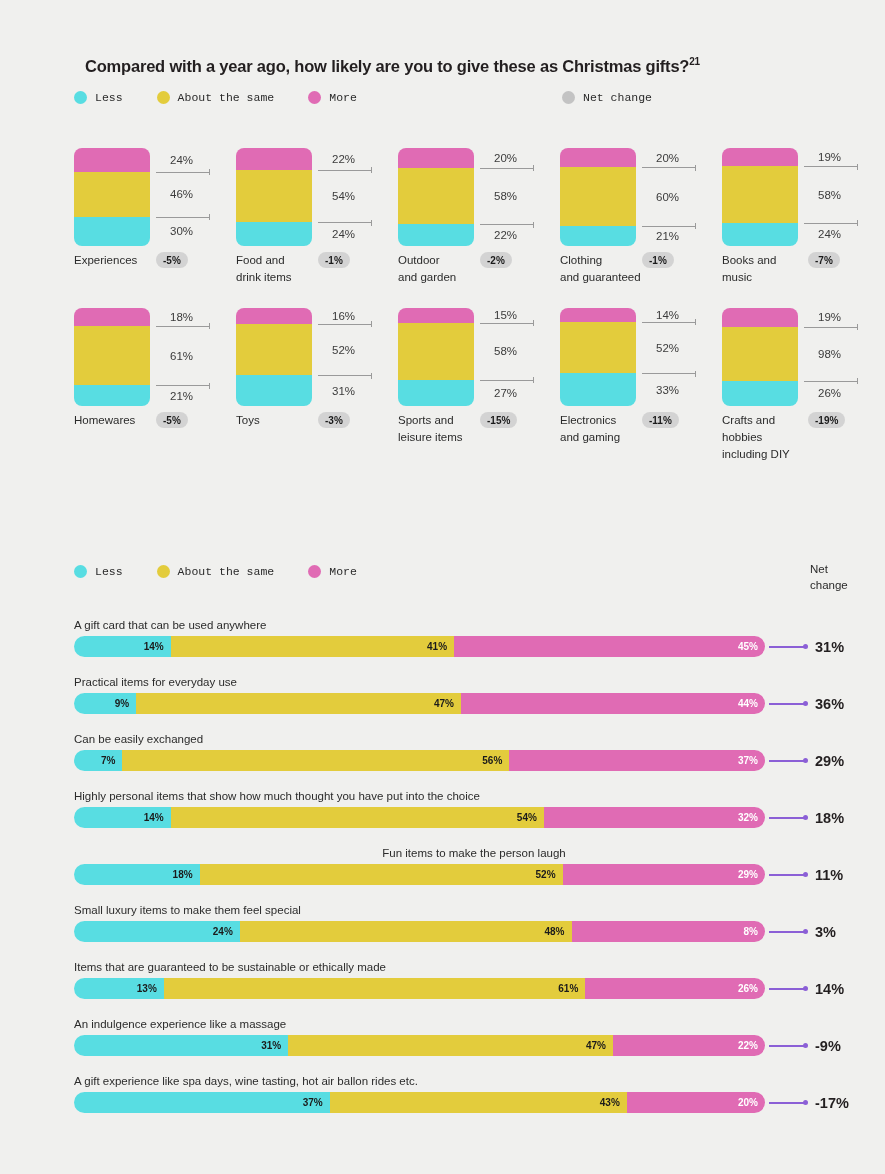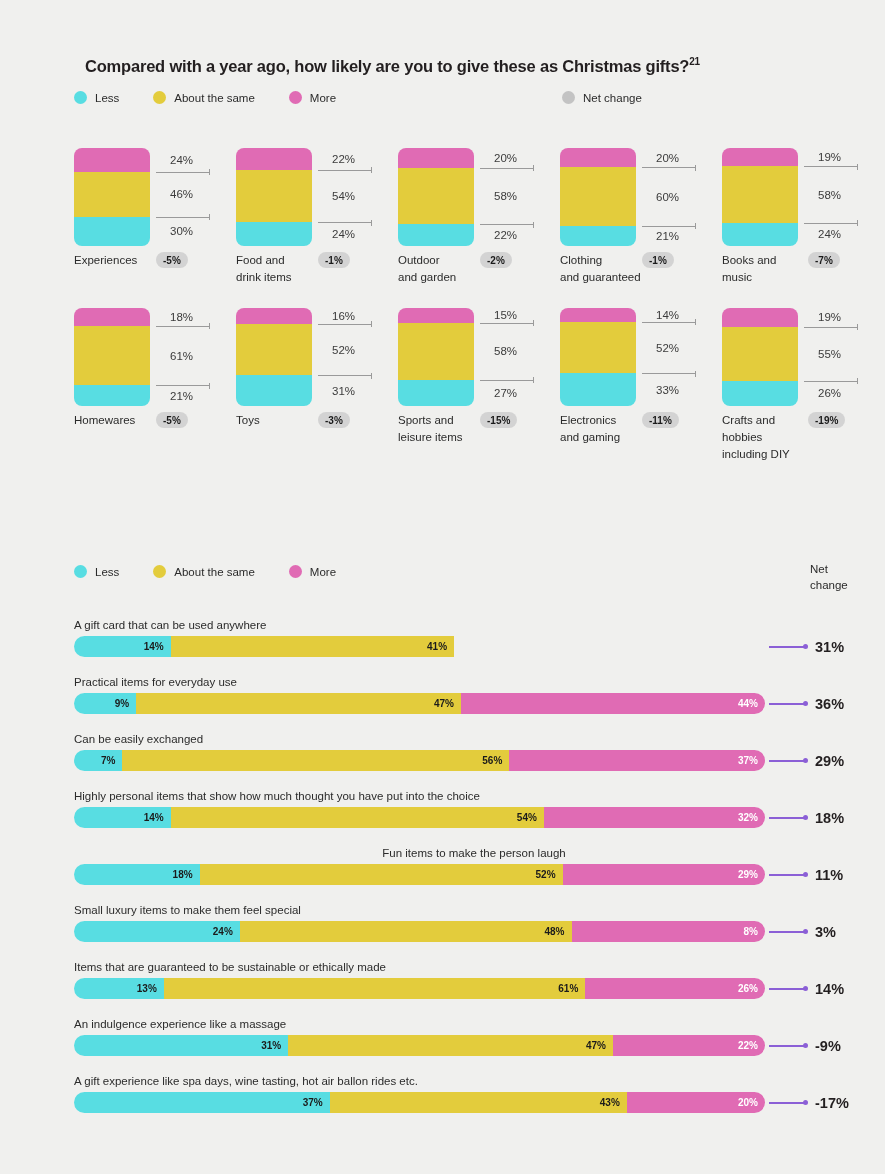--- a/index.html
+++ b/index.html
@@ -28,21 +28,21 @@
   .section-title{
     position:absolute;left:74px;
     font-size:16.5px;font-weight:bold;letter-spacing:-.2px;
     white-space:nowrap;
     margin-left:11px;
   }
   .section-title sup{font-size:10px;vertical-align:super;font-weight:bold;}
 
   
   .legend{position:absolute;left:74px;display:flex;align-items:center;}
-  .legend-item{display:flex;align-items:center;margin-right:34px;}
+  .legend-item{display:flex;align-items:center;margin-right:34px;font-family:Liberation Mono, monospace;}
   .legend-dot{width:13px;height:13px;border-radius:50%;margin-right:8px;flex:none;}
   .legend-label{font-size:11.5px;color:#2b2b2b;white-space:nowrap;}
   .legend-item.netchange{position:absolute;left:488px;margin-right:0;}
 
   
   .vgroup{position:absolute;}
   .vbar{
     position:absolute;width:76px;height:98px;
     border-radius:8px;overflow:hidden;
     display:flex;flex-direction:column;
@@ -320,21 +320,21 @@
         <div class="vbadge" style="left: 82px;">-11%</div>
       </div>
       <div class="vgroup" style="left: 722px; top: 308px;">
         <div class="vbar">
           <div class="vseg more" style="height: 19%;"></div>
           <div class="vseg same" style="height: 55%;"></div>
           <div class="vseg less" style="height: 26%;"></div>
         </div>
         <div class="vlabels">
           <div class="vval" style="top: 9.31px;">19%</div>
-          <div class="vval" style="top: 45.57px;">55%</div>
+          <div class="vval" style="top: 45.57px;">98%</div>
           <div class="vval" style="top: 85.26px;">26%</div>
           <div class="leader" style="top: 18.62px;"></div>
           <div class="leader" style="top: 72.52px;"></div>
         </div>
         <div class="vcat">
           <div>Crafts and</div>
           <div>hobbies</div>
           <div>including DIY</div>
         </div>
         <div class="vbadge" style="left: 86px;">-19%</div>
@@ -362,20 +362,21 @@
     <div>change</div>
   </div>
 
   <div id="hrows">
       <div class="hrow" style="top: 619px;">
         <div class="hlabel">A gift card that can be used anywhere</div>
         <div style="position: relative;">
           <div class="hbar">
             <div class="hseg less" style="width: 14%;">14%</div>
             <div class="hseg same" style="width: 41%;">41%</div>
+            <div class="hseg more" style="width: 45%;">45%</div>
           </div>
           <div class="connector"></div>
           <div class="hnet">31%</div>
         </div>
       </div>
       <div class="hrow" style="top: 676px;">
         <div class="hlabel">Practical items for everyday use</div>
         <div style="position: relative;">
           <div class="hbar">
             <div class="hseg less" style="width: 9%;">9%</div>

